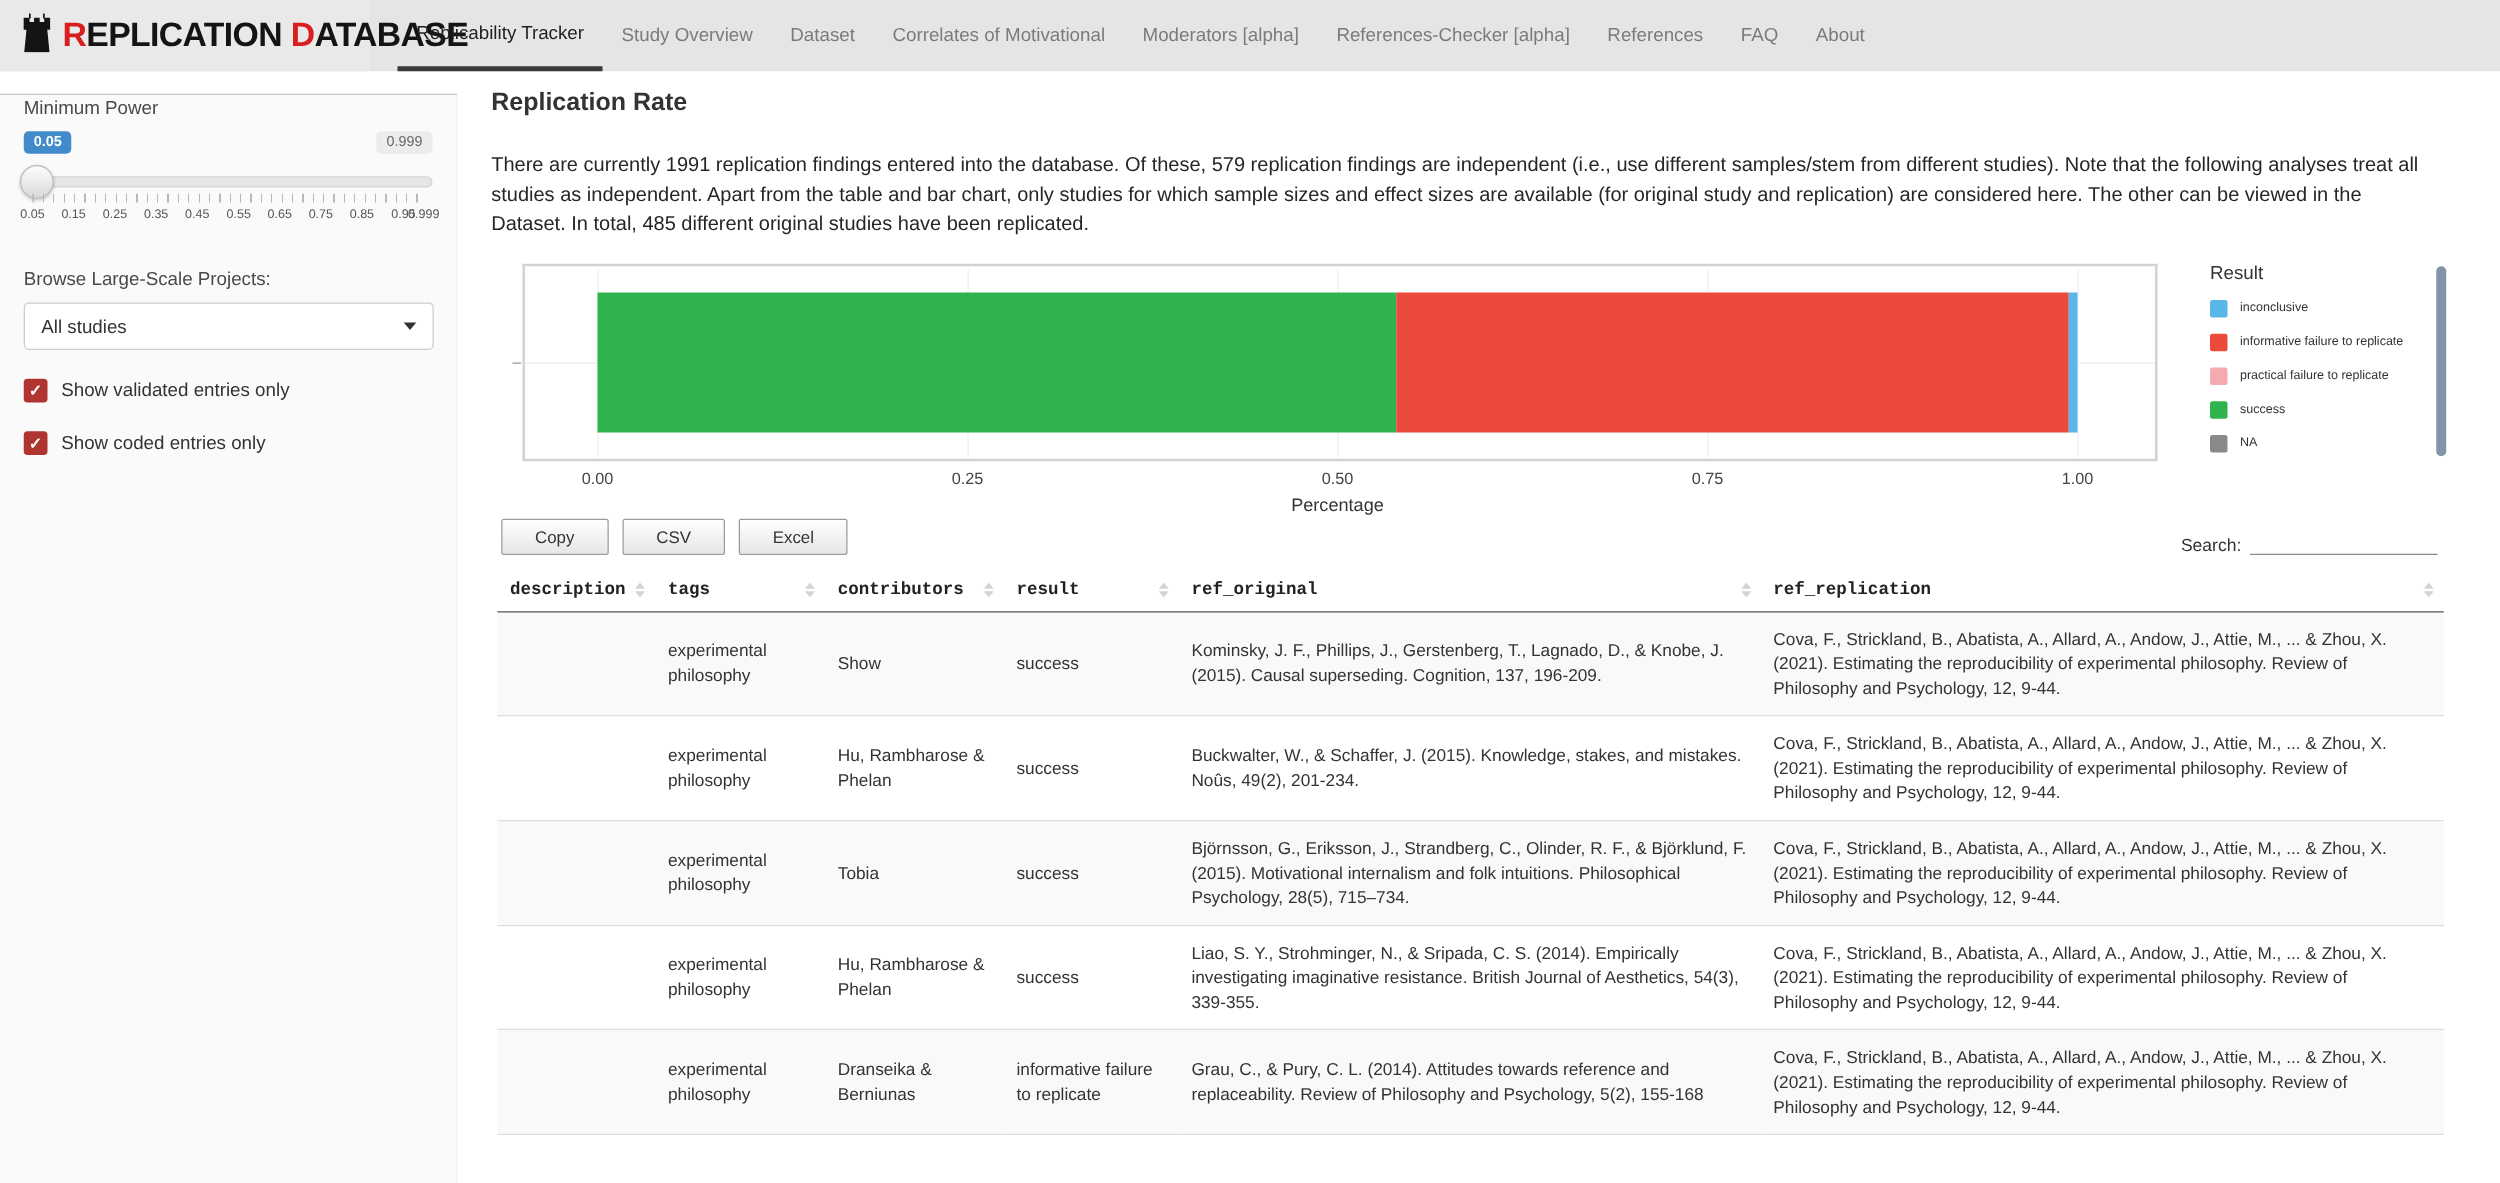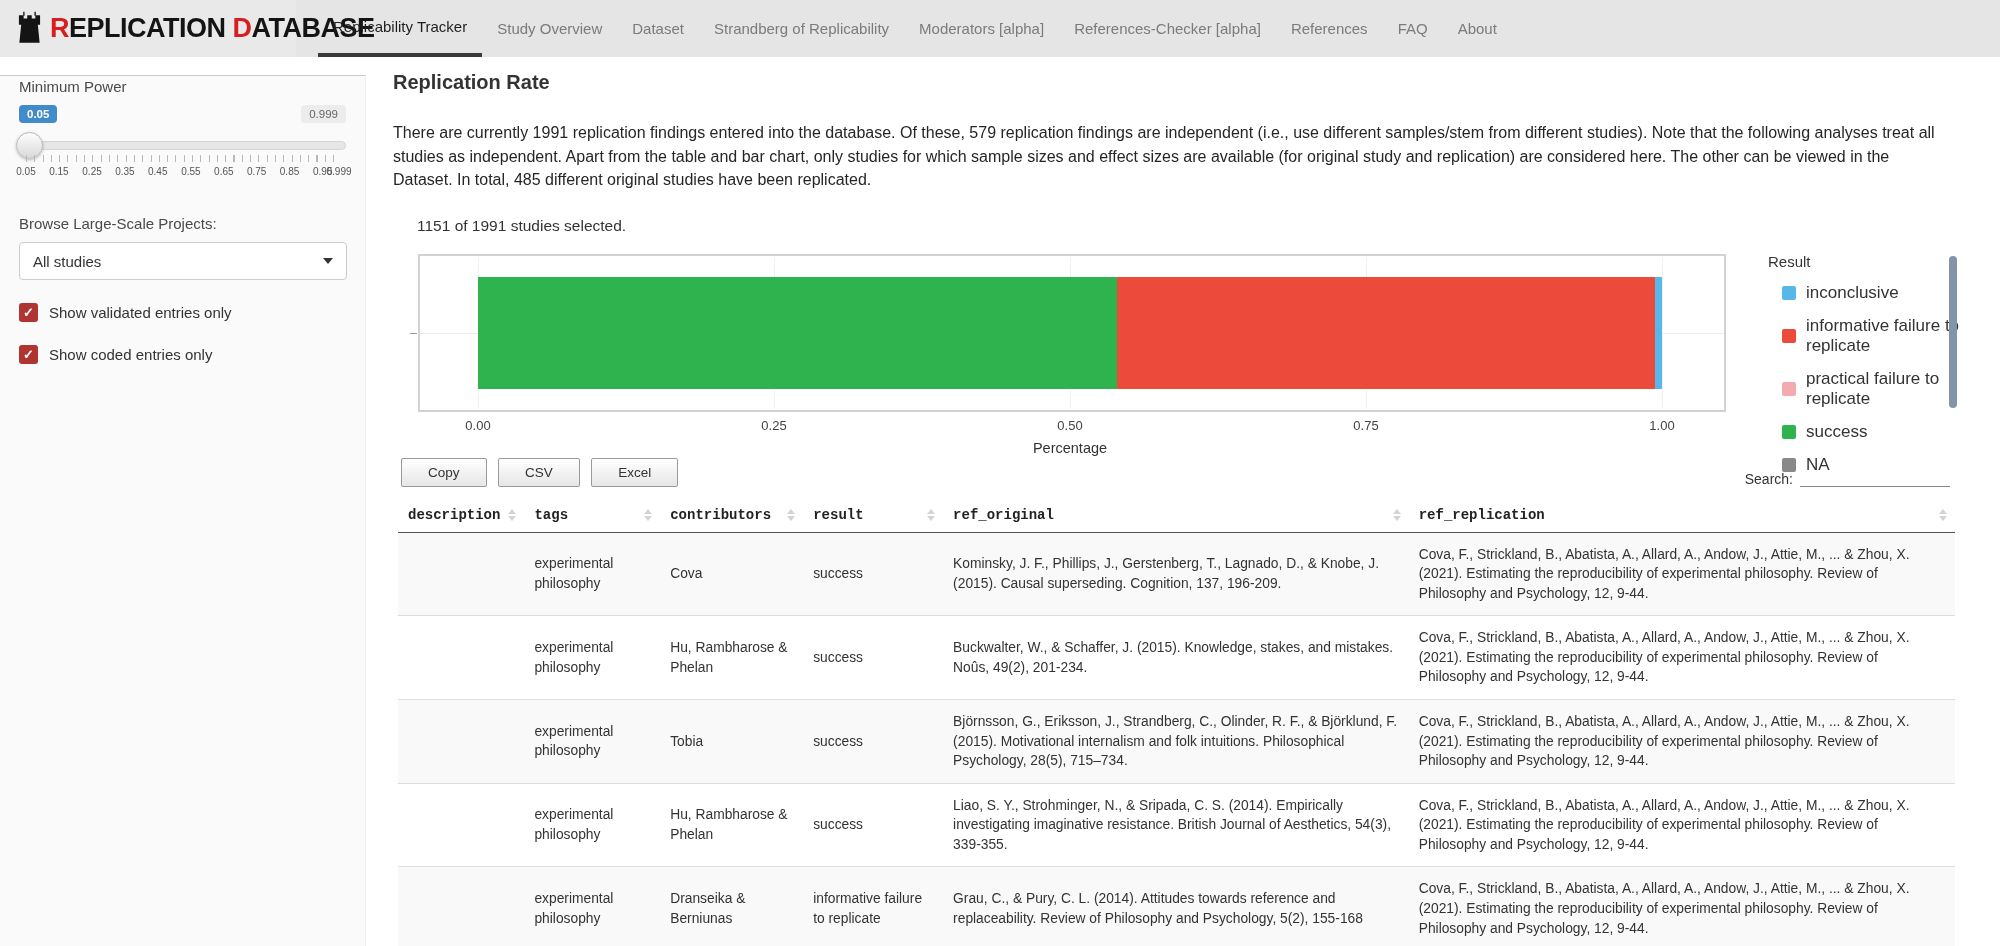--- a/index.html
+++ b/index.html
@@ -49,21 +49,21 @@
   .grid-v { position:absolute; top:0; bottom:0; width:1px; background:#f0f0f0; }
   .bar-area { position:absolute; left:58px; top:21px; width:1184px; height:112px; display:flex; }
   .bar-seg { height:100%; }
   .y-tick { position:absolute; left:-10px; top:50%; width:7px; height:1px; background:#999; }
   .x-ticks { position:absolute; left:58px; top:162px; width:1184px; height:16px; font-size:13px; color:#444; }
   .x-ticks span { position:absolute; transform:translateX(-50%); }
   .x-label { position:absolute; left:650px; top:184px; transform:translateX(-50%); font-size:14.5px; color:#333; }
 
   .legend { position:absolute; left:1375px; top:5px; }
   .legend-title { font-size:15px; color:#333; }
-  .legend-item { display:flex; align-items:center; gap:10px; margin-top:13px; font-size:17px; color:#333; cursor:pointer;margin-left:14px; }
+  .legend-item { display:flex; align-items:center; gap:10px; margin-top:13px; font-size:10px; color:#333; cursor:pointer; }
   .swatch { width:14px; height:14px; border-radius:2px; flex:0 0 auto; }
   .scroll-thumb { position:absolute; left:1556px; top:8px; width:8px; height:152px; border-radius:4px; }
 
   .toolbar { display:flex; justify-content:space-between; align-items:flex-end; width:1560px; margin-top:12px; padding-left:8px; }
   .btn { display:inline-block; border:1px solid #9a9a9a; border-radius:2px; background:linear-gradient(#fff,#e6e6e6);
     padding:6px 26px; font-size:13.5px; color:#333; margin-right:7px; cursor:pointer; }
   .search-wrap { font-size:14px; color:#333; display:flex; align-items:flex-end; gap:7px; padding-right:3px; }
   .search-input { width:150px; border:none; border-bottom:1px solid #888; background:transparent; height:20px;
     font-size:14px; outline:none; font-family:"Liberation Sans",sans-serif; }
 
@@ -88,21 +88,21 @@
           <rect x="6.4" y="0.5" width="1.2" height="3.5" fill="#141414"></rect>
           <rect x="16.4" y="0.5" width="1.2" height="3.5" fill="#141414"></rect>
         </svg>
     </span>
     <span class="logo-text"><span style="color: rgb(216, 30, 30);">R</span><span>EPLICATION</span> <span style="color: rgb(216, 30, 30);">D</span><span>ATABASE</span></span>
   </div>
   <nav class="nav-tabs">
     <span class="tab active" style="border-bottom-color: rgb(58, 58, 58);">Replicability Tracker</span>
     <span class="tab">Study Overview</span>
     <span class="tab">Dataset</span>
-    <span class="tab">Strandberg of Replicability</span>
+    <span class="tab">Correlates of Motivational</span>
     <span class="tab">Moderators [alpha]</span>
     <span class="tab">References-Checker [alpha]</span>
     <span class="tab">References</span>
     <span class="tab">FAQ</span>
     <span class="tab">About</span>
   </nav>
 </header>
 
 <aside class="sidebar">
   <div class="control-label">Minimum Power</div>
@@ -140,21 +140,20 @@
   </div>
   <div class="checkbox-row">
     <span class="checkbox" style="background: rgb(176, 52, 47);">✓</span>
     <span>Show coded entries only</span>
   </div>
 </aside>
 
 <main class="main">
   <h2 class="page-title">Replication Rate</h2>
   <p class="intro">There are currently 1991 replication findings entered into the database. Of these, 579 replication findings are independent (i.e., use different samples/stem from different studies). Note that the following analyses treat all studies as independent. Apart from the table and bar chart, only studies for which sample sizes and effect sizes are available (for original study and replication) are considered here. The other can be viewed in the Dataset. In total, 485 different original studies have been replicated.</p>
-  <div class="selection">1151 of 1991 studies selected.</div>
 
   <div class="chart-wrap">
     <div class="chart-box">
       <div class="grid-h"></div>
       <div class="grid-layer">
         <div class="grid-v" style="left:0%"></div>
         <div class="grid-v" style="left:25%"></div>
         <div class="grid-v" style="left:50%"></div>
         <div class="grid-v" style="left:75%"></div>
         <div class="grid-v" style="left:100%"></div>
@@ -247,21 +246,21 @@
         <th><span>ref_replication</span><span class="sort">
               <span class="sort-up"></span>
               <span class="sort-down"></span>
             </span></th>
       </tr>
     </thead>
     <tbody>
       <tr>
         <td></td>
         <td>experimental philosophy</td>
-        <td>Cova</td>
+        <td>Show</td>
         <td>success</td>
         <td>Kominsky, J. F., Phillips, J., Gerstenberg, T., Lagnado, D., &amp; Knobe, J. (2015). Causal superseding. Cognition, 137, 196-209.</td>
         <td>Cova, F., Strickland, B., Abatista, A., Allard, A., Andow, J., Attie, M., ... &amp; Zhou, X. (2021). Estimating the reproducibility of experimental philosophy. Review of Philosophy and Psychology, 12, 9-44.</td>
       </tr>
       <tr>
         <td></td>
         <td>experimental philosophy</td>
         <td>Hu, Rambharose &amp; Phelan</td>
         <td>success</td>
         <td>Buckwalter, W., &amp; Schaffer, J. (2015). Knowledge, stakes, and mistakes. Noûs, 49(2), 201-234.</td>

